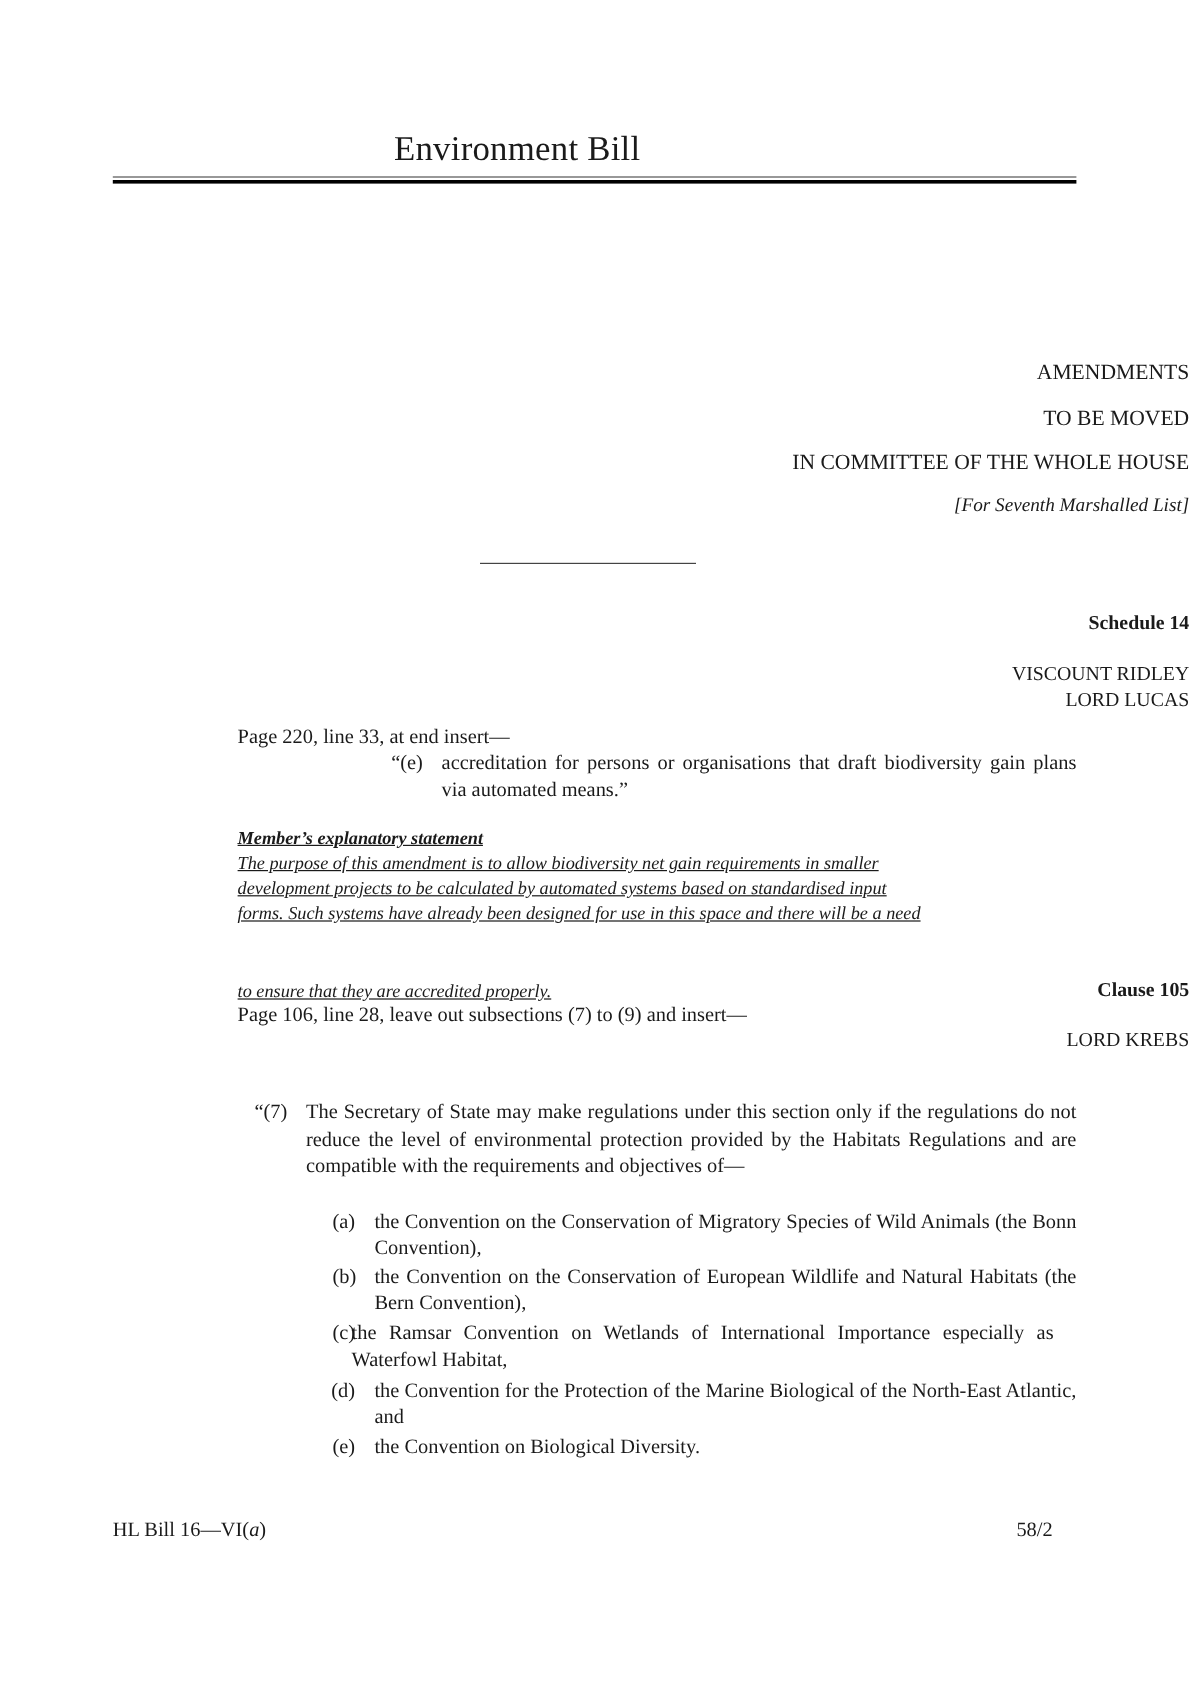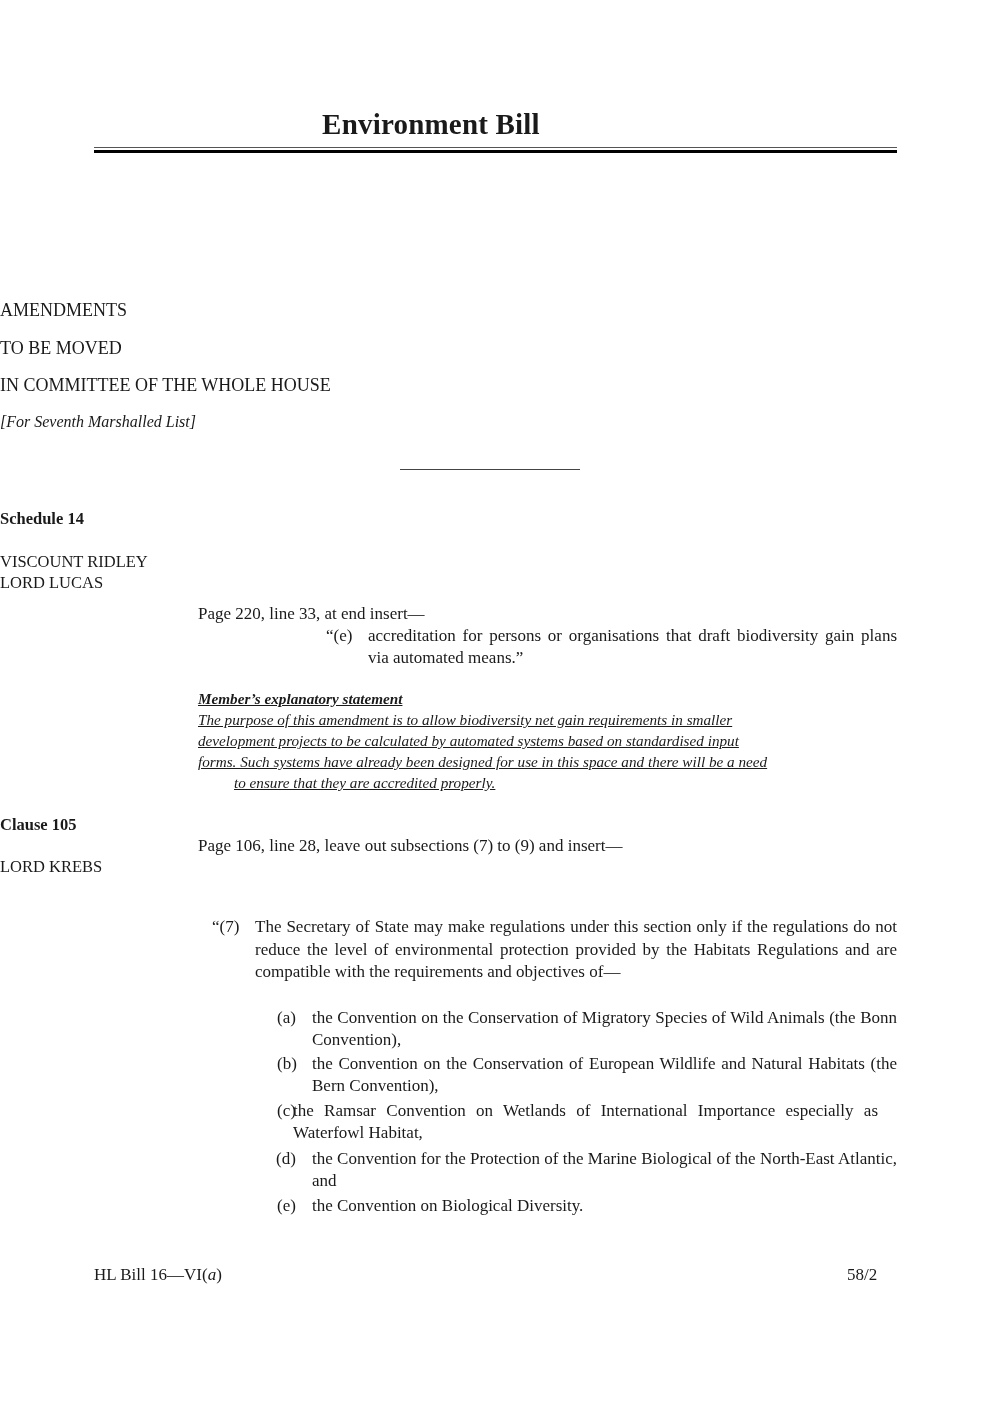--- a/index.html
+++ b/index.html
@@ -1,21 +1,21 @@
 <!DOCTYPE html>
 <html><head>
 <meta charset="utf-8">
 <style>
   html, body { margin: 0; padding: 0; background: #ffffff; }
   body { width: 991px; height: 1401px; position: relative; font-family: "Liberation Serif", "DejaVu Serif", serif; color: #1a1a1a; }
   .abs { position: absolute; }
-  .title { left: 0; width: 862px; top: 108px; text-align: center; font-size: 29px; font-weight: bold; letter-spacing: 0.2px; }
+  .title { left: 0; width: 862px; top: 108px; text-align: center; font-size: 29px; font-weight: normal; letter-spacing: 0.2px; }
   .rule-thin { left: 94px; width: 803px; top: 147px; height: 1px; background: #555; }
   .rule-thick { left: 94px; width: 803px; top: 150px; height: 3px; background: #000; }
-  .center-line { left: 0; width: 991px; text-align: left; font-size: 18px; }
+  .center-line { left: 0; width: 991px; text-align: right; font-size: 18px; }
   .italic { font-style: italic; }
   .short-rule { left: 400px; width: 180px; top: 469px; height: 1px; background: #444; }
   .bold { font-weight: bold; }
   .body-text { font-size: 17px; line-height: 21.5px; }
   .just { text-align: justify; text-align-last: left; }
   .explain { font-size: 15.2px; line-height: 21px; font-style: italic; text-decoration: underline; }
 </style>
 </head>
 <body>
 
@@ -33,21 +33,21 @@
 <div class="abs center-line" style="top:551px; font-size:16.5px; line-height:21px;">VISCOUNT RIDLEY</div>
 <div class="abs center-line" style="top:572px; font-size:16.5px; line-height:21px;">LORD LUCAS</div>
 <div class="abs body-text" style="left:198px; top:603px;">Page 220, line 33, at end insert—</div>
 <div class="abs body-text" style="left:326px; top:625px;">“(e)</div>
 <div class="abs body-text just" style="left:368px; top:625px; width:529px;">accreditation for persons or organisations that draft biodiversity gain plans via automated means.”</div>
 
 <div class="abs explain bold" style="left:198px; top:688px;">Member’s explanatory statement</div>
 <div class="abs explain" style="left:198px; top:709px;">The purpose of this amendment is to allow biodiversity net gain requirements in smaller</div>
 <div class="abs explain" style="left:198px; top:730px;">development projects to be calculated by automated systems based on standardised input</div>
 <div class="abs explain" style="left:198px; top:751px;">forms. Such systems have already been designed for use in this space and there will be a need</div>
-<div class="abs explain" style="left:198px; top:772px;margin-left:36px;">to ensure that they are accredited properly.</div>
+<div class="abs explain" style="left:198px; top:816px;">to ensure that they are accredited properly.</div>
 
 <div class="abs center-line bold" style="top:815px; font-size:16.5px;">Clause 105</div>
 <div class="abs center-line" style="top:857px; font-size:16.5px;">LORD KREBS</div>
 <div class="abs body-text" style="left:198px; top:835px;">Page 106, line 28, leave out subsections (7) to (9) and insert—</div>
 
 <div class="abs body-text" style="left:212px; top:916px;">“(7)</div>
 <div class="abs body-text just" style="left:255px; top:916px; width:642px; line-height:22.5px;">The Secretary of State may make regulations under this section only if the regulations do not reduce the level of environmental protection provided by the Habitats Regulations and are compatible with the requirements and objectives of—</div>
 
 <div class="abs body-text" style="left:277px; top:1007px;">(a)</div>
 <div class="abs body-text just" style="left:312px; top:1007px; width:585px;">the Convention on the Conservation of Migratory Species of Wild Animals (the Bonn Convention),</div>

